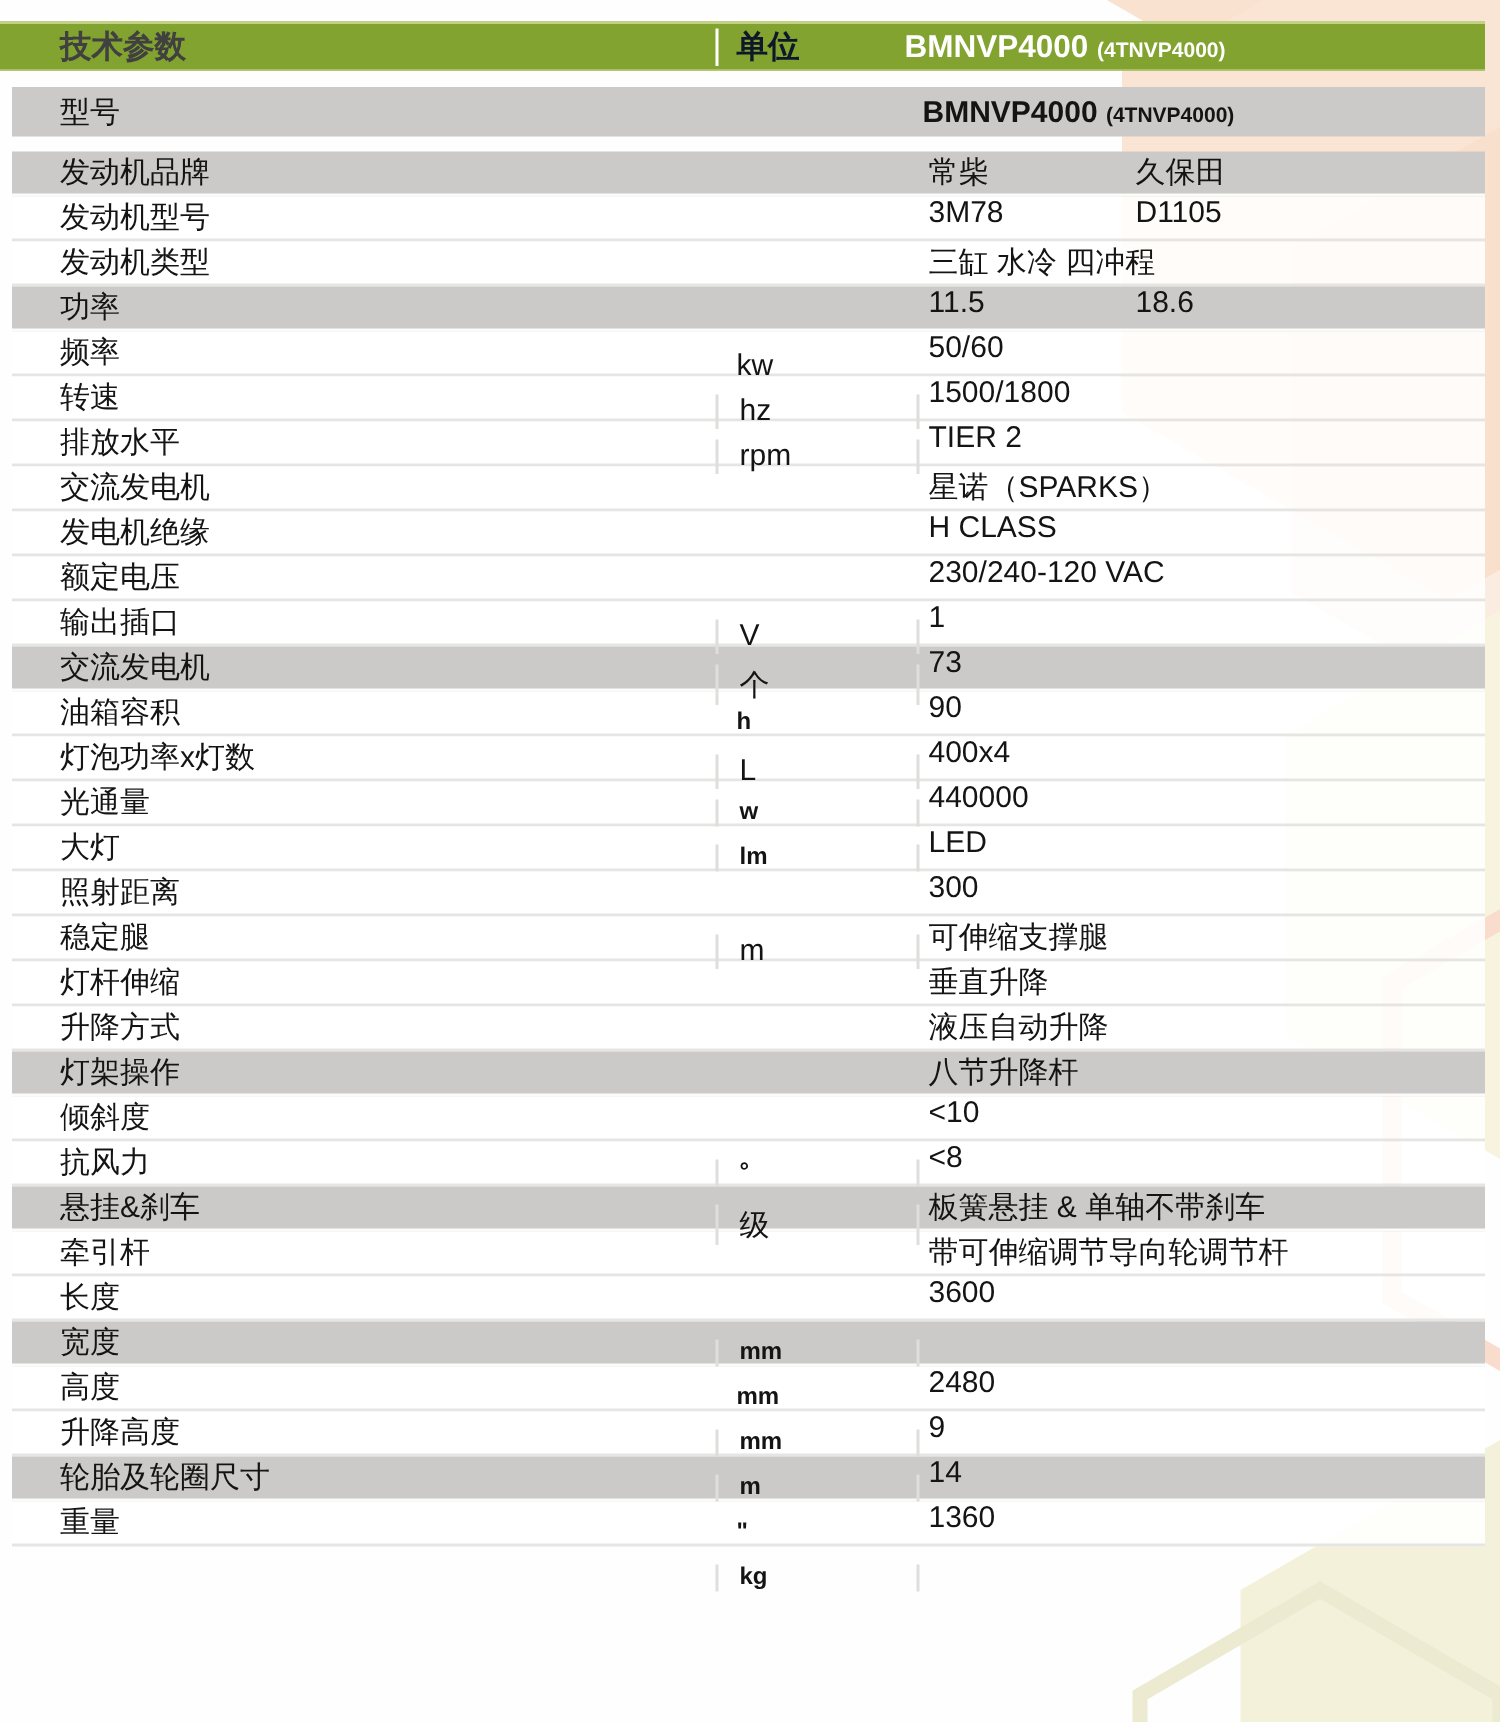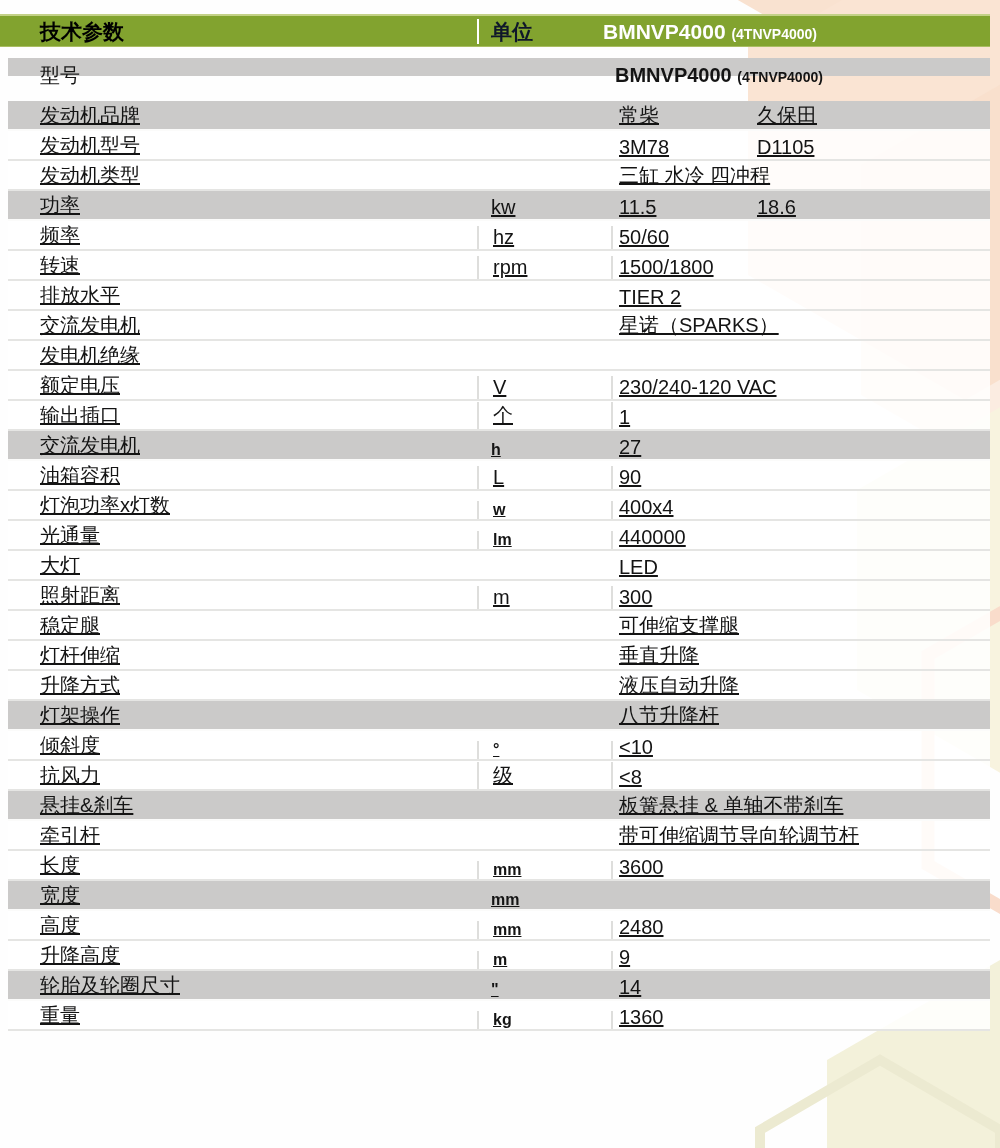--- a/index.html
+++ b/index.html
@@ -13,42 +13,42 @@
   }
   
   #bg-pattern { position:absolute; top:0; left:0; width:1000px; height:1148px; z-index:0; pointer-events:none; }
 
   
   .spec-header {
     position:absolute; top:14px; left:0; width:990px; height:33px;
     background:#82a32f; border-top:2px solid #c3d187; border-bottom:1px solid #a9bd62;
     z-index:2;
   }
-  .spec-header .h-title { position:absolute; left:40px; top:0; line-height:31px; color:#000000; font-weight:bold; font-size:21px; }
+  .spec-header .h-title { position:absolute; left:40px; top:0; line-height:31px; color:#404040; font-weight:bold; font-size:21px; }
   .spec-header .h-divider { position:absolute; left:477px; top:3px; width:2px; height:25px; background:#ffffff; }
   .spec-header .h-unit { position:absolute; left:491px; top:0; line-height:31px; color:#0f172a; font-weight:bold; font-size:21px; }
   .spec-header .h-model { position:absolute; left:603px; top:0; line-height:31px; color:#fff; font-weight:bold; font-size:21px; white-space:nowrap; }
   .spec-header .h-model .sub, .model-row .sub { font-size:14px; font-weight:bold; }
 
   
   .model-row {
-    position:absolute; top:58px; left:8px; width:982px; height:18px;
+    position:absolute; top:58px; left:8px; width:982px; height:33px;
     background:#cbcac9; z-index:2;
   }
   .model-row .m-label { position:absolute; left:32px; top:0; line-height:34px; font-size:20px; }
   .model-row .m-value { position:absolute; left:607px; top:0; line-height:34px; font-size:20px; font-weight:bold; white-space:nowrap; }
 
   
   #rows { position:absolute; top:101px; left:8px; width:982px; z-index:2; }
-  .row { display:flex; height:30px; align-items:flex-end;text-decoration:underline; }
+  .row { display:flex; height:30px; align-items:flex-start; }
   .row.white { background:rgba(255,255,255,0.87); border-bottom:2px solid #e5e5e3; }
   .row.gray  { background:#cbcac9; border-bottom:2px solid #fbfbfa; }
   .cell { display:flex; align-items:center; overflow:hidden; white-space:nowrap; }
   .cell.label { width:469px; padding-left:32px; font-size:20px; }
-  .cell.unit  { width:136px; padding-left:14px; font-size:20px; }
+  .cell.unit  { width:136px; padding-left:14px; font-size:20px;margin-top:42px; }
   .row.white .cell.unit { border-left:2px solid #dededc; border-right:2px solid #dededc; }
   .cell.unit.small { font-size:16px; font-weight:bold; }
   .cell.value { flex:1; padding-left:6px; font-size:20px; }
   .cell.value .v1 { display:inline-block; min-width:138px; }
   .cell.value .v2 { display:inline-block; }
 </style>
 </head>
 <body>
 
 <svg id="bg-pattern" viewBox="0 0 1000 1148" xmlns="http://www.w3.org/2000/svg" aria-hidden="true">
@@ -133,40 +133,43 @@
     <div class="row white">
       <div class="cell label">交流发电机</div>
       <div class="cell unit"></div>
       <div class="cell value">
         <span class="v2">星诺（SPARKS）</span>
       </div>
     </div>
     <div class="row white">
       <div class="cell label">发电机绝缘</div>
       <div class="cell unit"></div>
+      <div class="cell value">
+        <span class="v2">H CLASS</span>
+      </div>
     </div>
     <div class="row white">
       <div class="cell label">额定电压</div>
       <div class="cell unit">V</div>
       <div class="cell value">
         <span class="v2">230/240-120 VAC</span>
       </div>
     </div>
     <div class="row white">
       <div class="cell label">输出插口</div>
       <div class="cell unit">个</div>
       <div class="cell value">
         <span class="v2">1</span>
       </div>
     </div>
     <div class="row gray">
       <div class="cell label">交流发电机</div>
       <div class="cell unit small">h</div>
       <div class="cell value">
-        <span class="v2">27</span>
+        <span class="v2">73</span>
       </div>
     </div>
     <div class="row white">
       <div class="cell label">油箱容积</div>
       <div class="cell unit">L</div>
       <div class="cell value">
         <span class="v2">90</span>
       </div>
     </div>
     <div class="row white">

